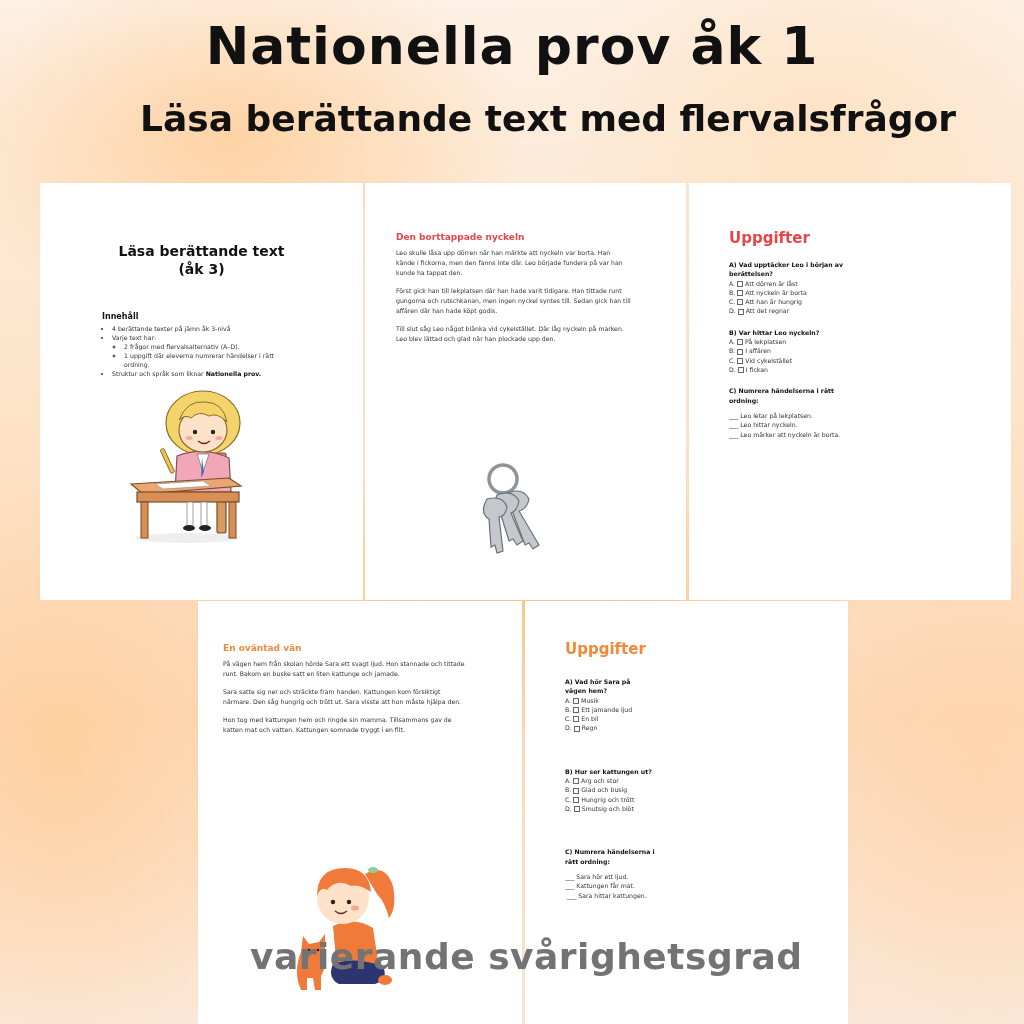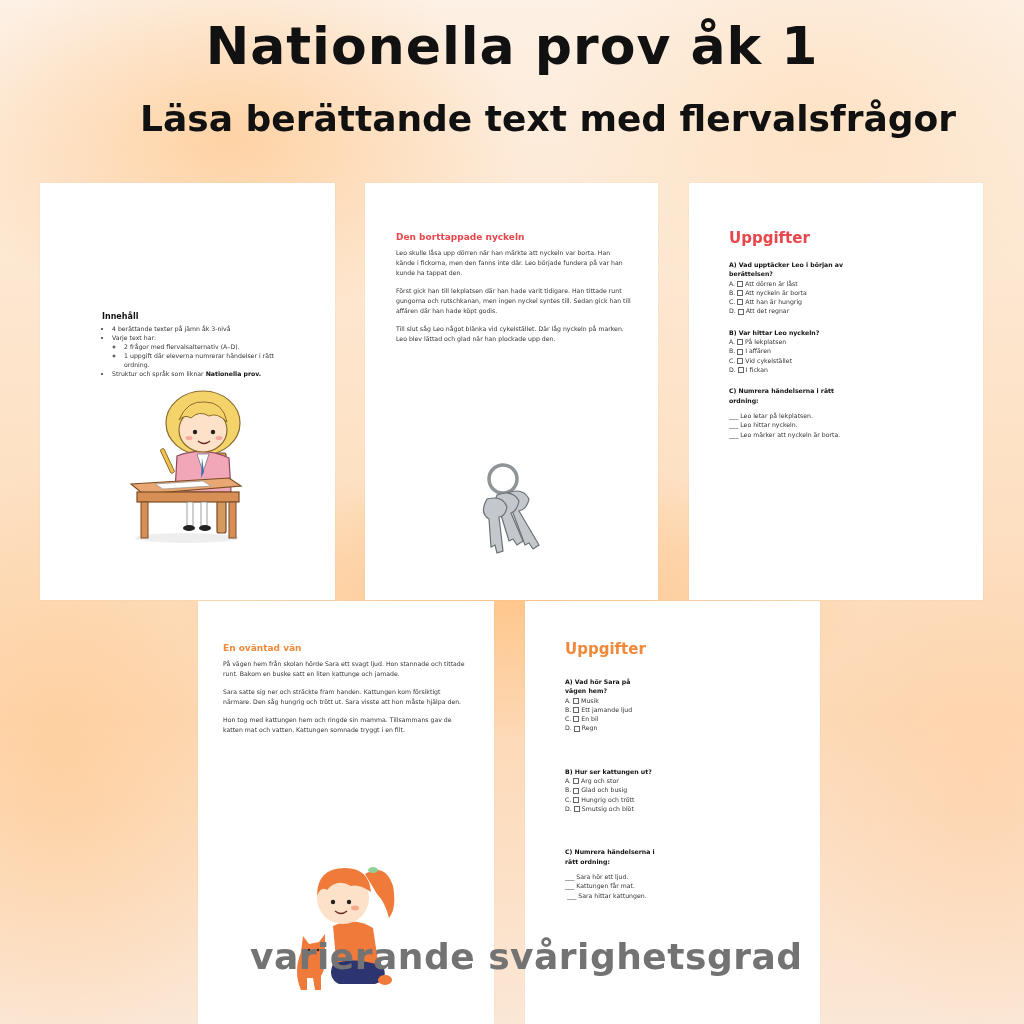--- a/index.html
+++ b/index.html
@@ -21,21 +21,21 @@
   .subtitle {
     position:absolute; left:0; width:1024px; text-align:center; top:98px;
     font-size:36px; font-weight:bold; color:#111;padding-left:36px;
   }
   .footer-text {
     position:absolute; left:250px; top:936px; font-size:36px; font-weight:bold; color:#737373;
     z-index:5; letter-spacing:0.5px;
   }
   .page {
     position:absolute; background:#fff; box-shadow:0 0 2px rgba(0,0,0,0.04);
-    font-size:6.2px; color:#333; line-height:1.6;
+    font-size:6.2px; color:#333; line-height:1.6;padding-left:28px;
   }
   .p1 { left:40px; top:183px; width:295px; height:417px; }
   .p2 { left:365px; top:183px; width:293px; height:417px; }
   .p3 { left:689px; top:183px; width:294px; height:417px; }
   .p4 { left:198px; top:601px; width:296px; height:423px; }
   .p5 { left:525px; top:601px; width:295px; height:423px; }
 
   .p1 .doc-title { position:absolute; top:60px; left:0; width:100%; text-align:center; font-size:14px; font-weight:bold; color:#111; line-height:1.25; }
   .p1 .content { position:absolute; top:128px; left:62px; width:172px; }
   .p1 .content h4 { margin:0 0 1px; font-size:8px; color:#111; }
@@ -67,20 +67,22 @@
   .illus { position:absolute; }
 </style>
 </head>
 <body>
 
 <div class="title">Nationella prov åk 1</div>
 <div class="subtitle">Läsa berättande text med flervalsfrågor</div>
 
 <div class="page p1">
   <div class="doc-title">
+    <div>Läsa berättande text</div>
+    <div>(åk 3)</div>
   </div>
   <div class="content">
     <h4>Innehåll</h4>
     <ul>
       <li>4 berättande texter på jämn åk 3-nivå</li>
       <li><span>Varje text har:</span>
         <ul>
           <li>2 frågor med flervalsalternativ (A–D).</li>
           <li style="text-align:justify">1 uppgift där eleverna numrerar händelser i rätt ordning.</li>
         </ul>

